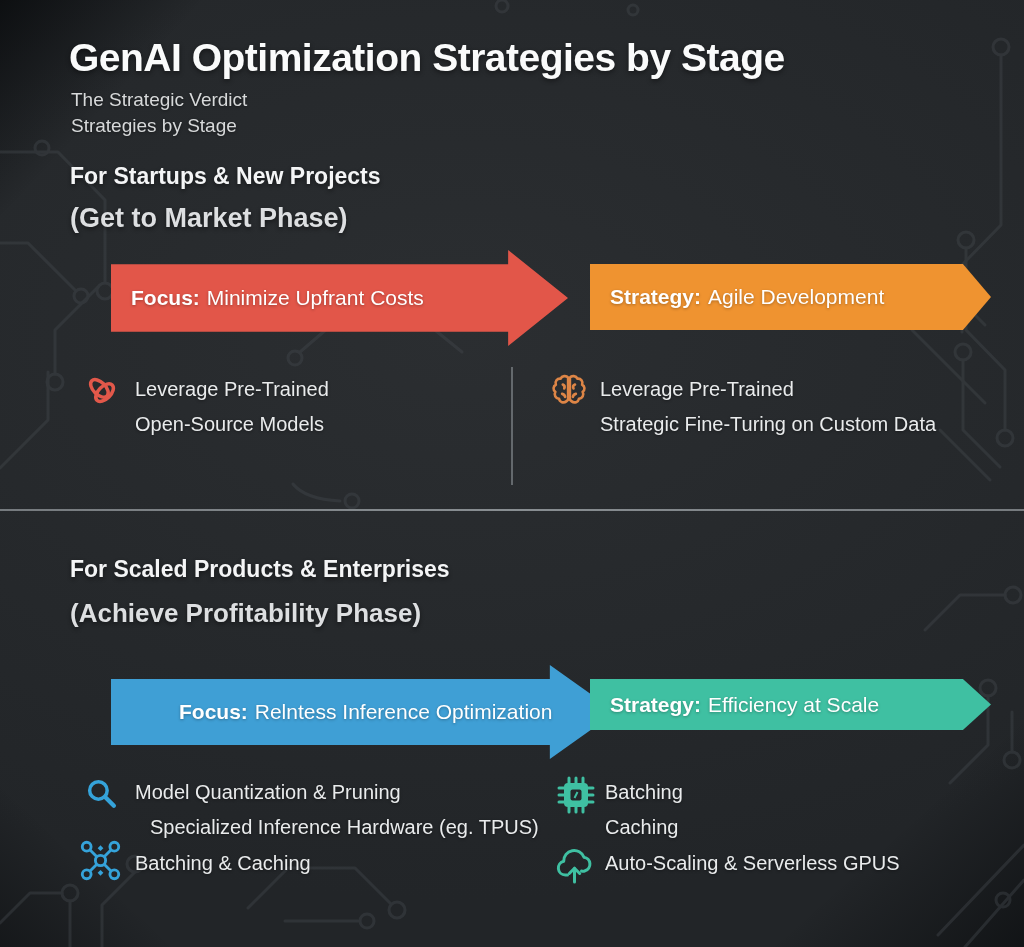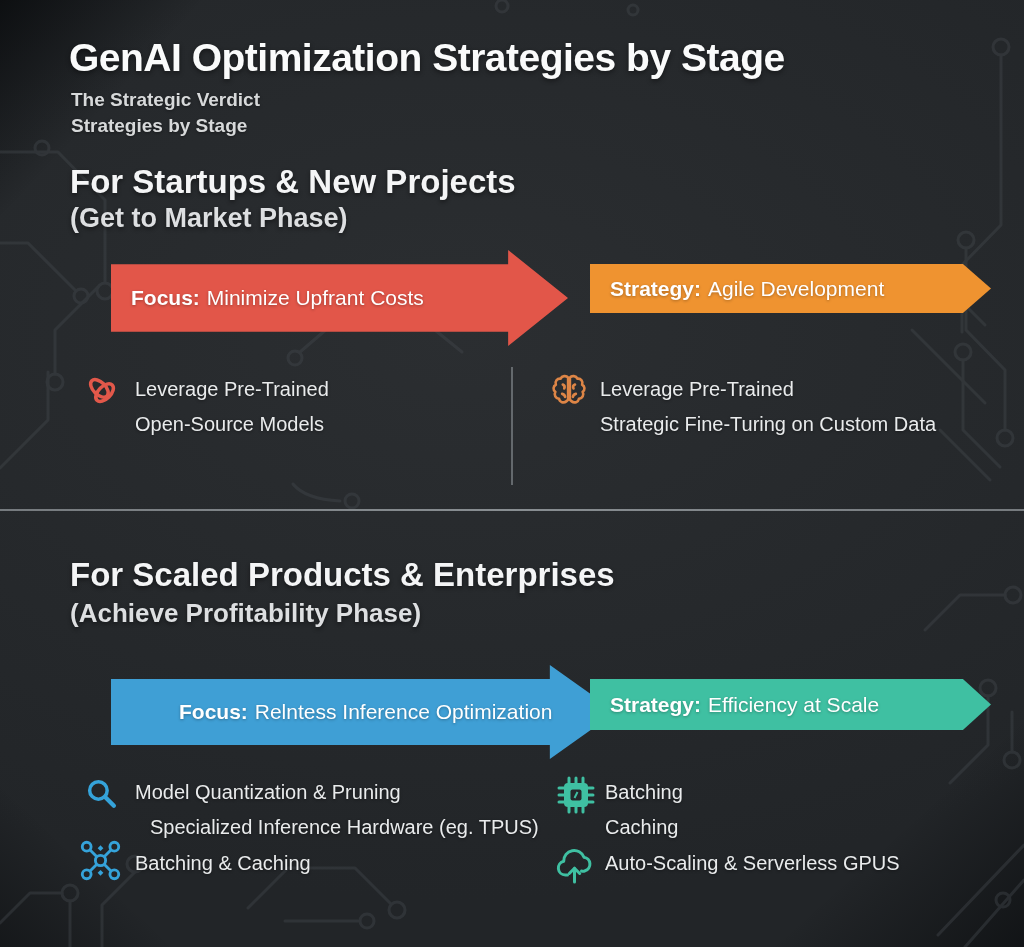--- a/index.html
+++ b/index.html
@@ -12,22 +12,22 @@
       linear-gradient(318deg, rgba(9,11,13,0.65) 0px, rgba(9,11,13,0) 170px),
       linear-gradient(43deg, rgba(9,11,13,0.5) 0px, rgba(9,11,13,0) 120px),
       radial-gradient(90% 60% at 45% 35%, #2b2e31 0%, #26292c 55%, #222528 100%);
   }
   .circuit { position:absolute; left:0; top:0; pointer-events:none; }
   .abs { position:absolute; }
   .title {
     left:69px; top:36px; font-size:39px; font-weight:700; letter-spacing:-0.5px;
     color:#fafbfb; text-shadow:0 2px 5px rgba(0,0,0,0.45); white-space:nowrap;
   }
-  .subtitle { left:71px; font-size:19px; color:#d7d9da; text-shadow:0 1px 3px rgba(0,0,0,0.4);font-weight:bold; }
-  .section-heading { left:70px; font-size:33px; font-weight:700; color:#f4f5f6; text-shadow:0 2px 4px rgba(0,0,0,0.45); white-space:nowrap; }
+  .subtitle { left:71px; font-size:19px; color:#d7d9da; text-shadow:0 1px 3px rgba(0,0,0,0.4); }
+  .section-heading { left:70px; font-size:23px; font-weight:700; color:#f4f5f6; text-shadow:0 2px 4px rgba(0,0,0,0.45); white-space:nowrap; }
   .section-phase { left:70px; font-size:27px; font-weight:700; color:#dddfe1; text-shadow:0 2px 4px rgba(0,0,0,0.45); white-space:nowrap; }
   .arrow {
     display:flex; align-items:center;
     filter:drop-shadow(0 4px 7px rgba(0,0,0,0.35));
     margin-left:40px;
   }
   .arrow-fat { clip-path:polygon(0% 14.8%, 86.9% 14.8%, 86.9% 0%, 100% 50%, 86.9% 100%, 86.9% 85.2%, 0% 85.2%); }
   .arrow-pent { clip-path:polygon(0% 0%, 93% 0%, 100% 50%, 93% 100%, 0% 100%); }
   .arrow-label { margin-left:20px; font-size:21px; color:#ffffff; white-space:nowrap; text-shadow:0 1px 3px rgba(0,0,0,0.3); }
   .arrow-label b { font-weight:700; }
@@ -95,21 +95,21 @@
 
   <div class="abs section-heading" style="top:163px">For Startups &amp; New Projects</div>
   <div class="abs section-phase" style="top:203px">(Get to Market Phase)</div>
 
   <div class="abs arrow arrow-fat" style="left:71px; top:250px; width:457px; height:96px; background:#e25649;">
     <div class="arrow-label">
       <b>Focus:</b><span class="rest">Minimize Upfrant Costs</span>
     </div>
   </div>
 
-  <div class="abs arrow arrow-pent" style="left:550px; top:264px; width:401px; height:49px; background:#ef9330;">
+  <div class="abs arrow arrow-pent" style="left:550px; top:264px; width:401px; height:66px; background:#ef9330;">
     <div class="arrow-label">
       <b>Strategy:</b><span class="rest">Agile Development</span>
     </div>
   </div>
 
   <svg class="icon" style="left:84px; top:373px;" width="35" height="35" viewBox="0 0 34 34">
     <g fill="none" stroke="#e2584a" stroke-width="3.4" stroke-linecap="round">
       <ellipse cx="15" cy="15" rx="10.5" ry="6" transform="rotate(45 15 15)"></ellipse>
       <ellipse cx="20" cy="19" rx="10.5" ry="6" transform="rotate(-45 20 19)"></ellipse>
     </g>

